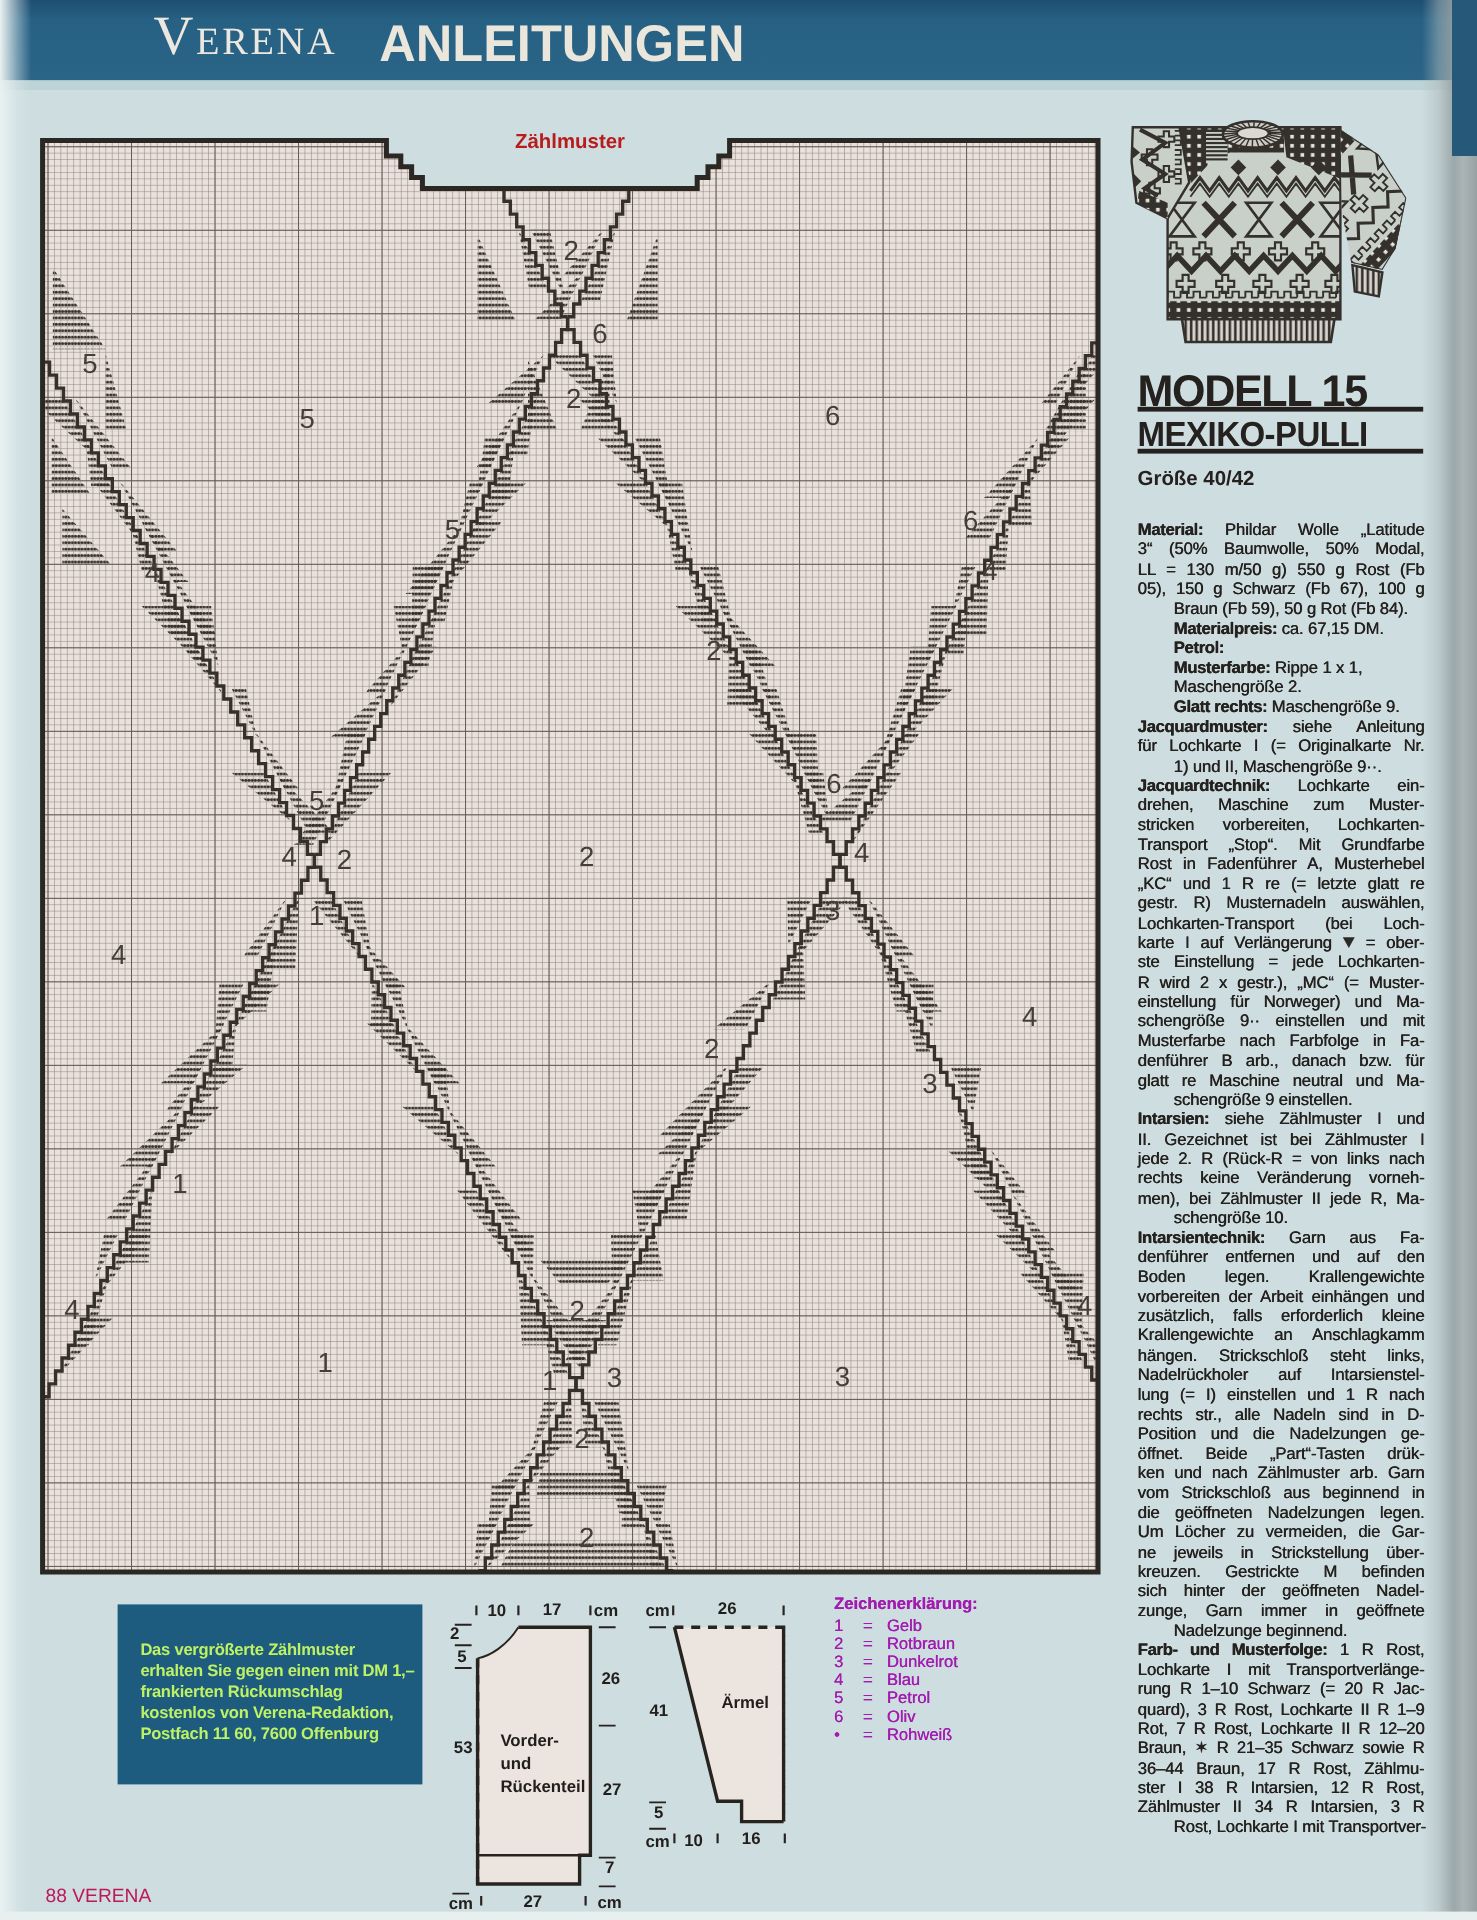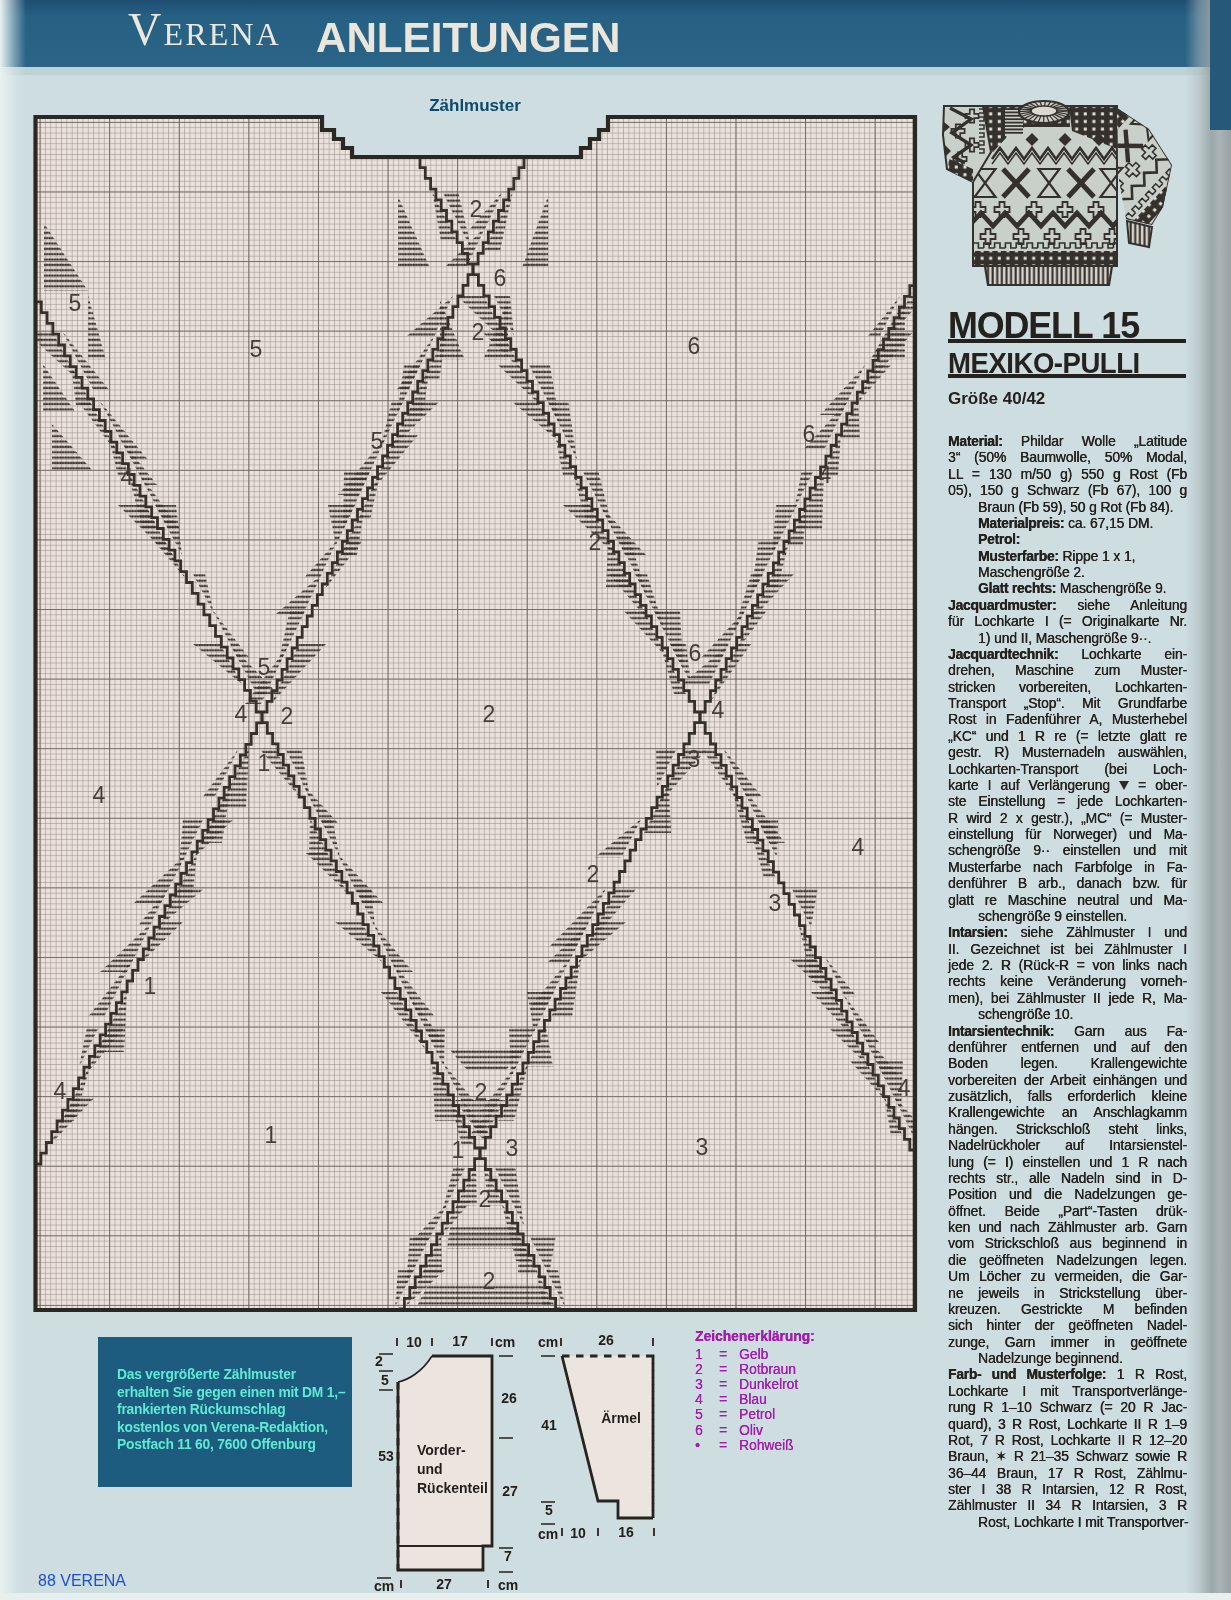--- a/index.html
+++ b/index.html
@@ -19,30 +19,30 @@
 #mexiko { top:347px; font-weight:bold; font-size:29px; letter-spacing:-0.5px; transform:scale(0.95,1); transform-origin:left;}
 #mrule2 { position:absolute; left:948px; top:374px; width:238px; height:3.5px; background:#24211e; }
 #groesse { top:389px; font-weight:bold; font-size:17px; }
 #rtext { top:433px; font-size:13.9px; text-shadow:0.35px 0 0 currentColor; }
 #rtext .ln { height:16.38px; white-space:nowrap; letter-spacing:-0.1px; }
 #rtext .j { text-align:justify; text-align-last:justify; }
 #rtext .l { text-align:left;margin-left:30px; }
 #rtext b { letter-spacing:-0.3px; }
 .tri { display:inline-block; width:0; height:0; border-left:5px solid transparent;
   border-right:5px solid transparent; border-top:9px solid #2b2a28; vertical-align:baseline; }
-#zaehl { position:absolute; left:400px; top:96px; width:150px; text-align:center;
-  font-weight:bold; font-size:17px; color:#0c4a6e; }
+#zaehl { position:absolute; left:400px; top:108px; width:150px; text-align:center;
+  font-weight:bold; font-size:17px; color:#b91c1c; }
 #bluebox { position:absolute; left:98px; top:1337px; width:254px; height:150px;
-  background:#1d5c7e; color:#5eead4; font-weight:bold; font-size:13.8px;
+  background:#1d5c7e; color:#bef264; font-weight:bold; font-size:13.8px;
   line-height:17.6px; padding:29px 0 0 19px; letter-spacing:-0.2px; white-space:nowrap; }
 #legend { position:absolute; left:695px; top:1329px; font-size:13.8px; color:#a21caf; line-height:15.1px; text-shadow:0.3px 0 0 currentColor; }
 #legend .t { font-weight:bold; margin-bottom:3px; }
 #legend .n { display:inline-block; width:24px; }
 #legend .e { display:inline-block; width:20px; }
-#pageno { position:absolute; left:38px; top:1572px; font-size:16px; color:#1d4ed8; }
+#pageno { position:absolute; left:38px; top:1572px; font-size:16px; color:#be185d; }
 #redge { position:absolute; right:0; top:0; width:46px; height:1600px;
   background:linear-gradient(90deg, rgba(190,200,202,0) 0%, rgba(172,183,185,0.5) 30%, rgba(150,162,164,0.9) 58%, rgba(168,178,180,0.95) 75%, rgba(148,158,160,0.95) 100%); }
 #redgetop { position:absolute; right:0; top:0; width:21px; height:130px; background:#26587a; }
 #ledge { position:absolute; left:0; top:0; width:26px; height:1600px;
   background:linear-gradient(90deg, #e9f1f1 0%, rgba(220,232,233,0.4) 60%, rgba(210,225,227,0) 100%); }
 #bedge { position:absolute; left:0; bottom:0; width:1231px; height:7px; background:#e8efef; }
 </style>
 </head>
 <body>
 

